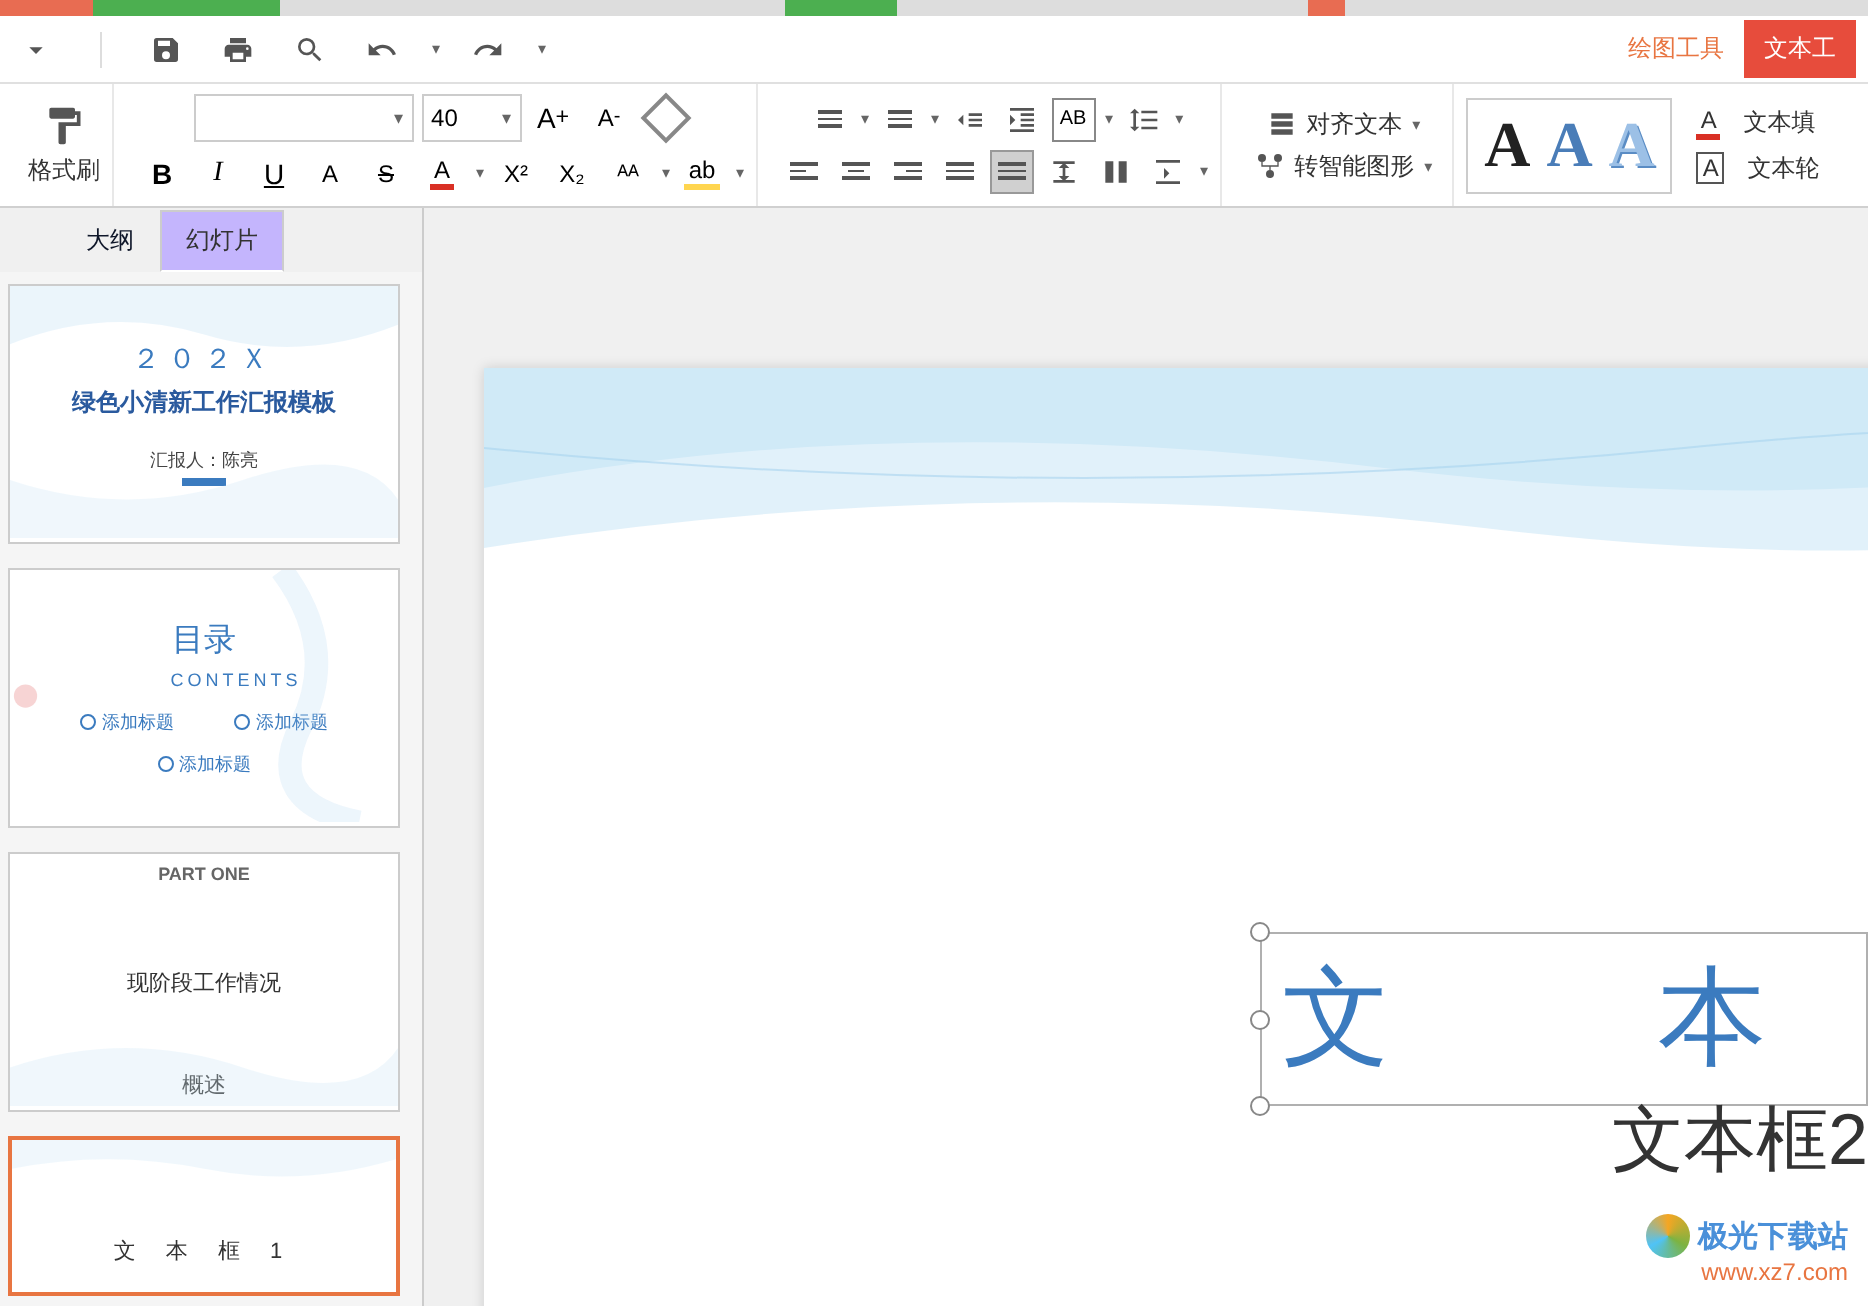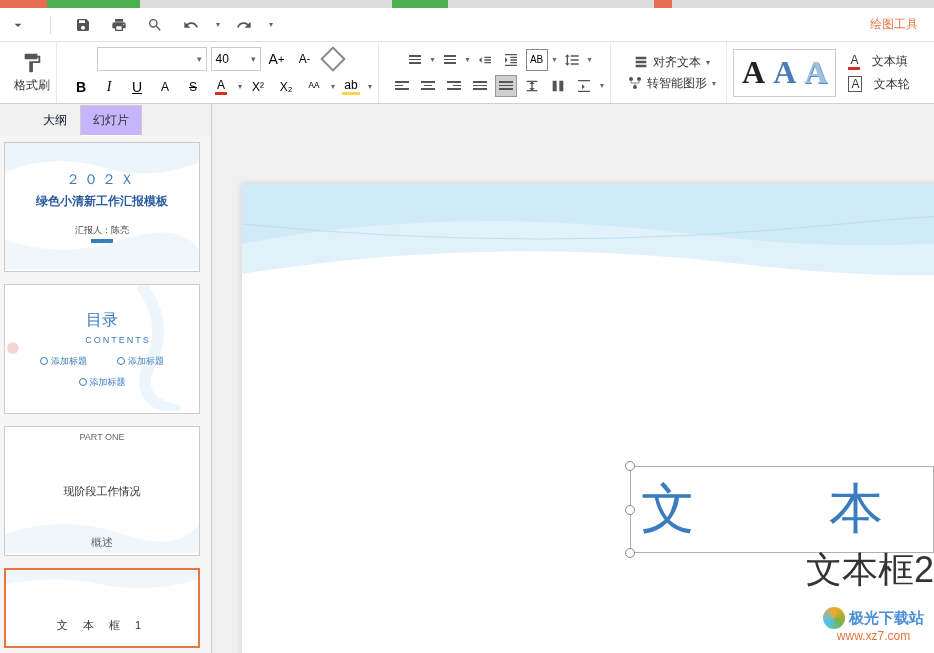--- a/index.html
+++ b/index.html
@@ -68,40 +68,40 @@
 .t1-title { color: #2a5a9e; font-weight: bold; font-size: 12px; }
 .t1-sub { font-size: 9px; color: #444; margin-top: 14px; }
 .t1-bar { width: 22px; height: 4px; background: #3b7bbf; margin-top: 2px; }
 
 .t2-title { color: #3b7bbf; font-size: 16px; margin-bottom: 4px; }
 .t2-sub { color: #3b7bbf; font-size: 9px; letter-spacing: 2px; margin-bottom: 10px; margin-left: 32px; }
 .t2-grid { display: flex; gap: 30px; font-size: 9px; color: #3b7bbf; }
 .t2-item { display: flex; align-items: center; gap: 3px; }
 .t2-dot { width: 8px; height: 8px; border-radius: 50%; border: 1px solid #3b7bbf; }
 
-.t3-part { font-size: 9px; color: #666; margin-bottom: 6px; }
+.t3-part { font-size: 9px; color: #666; margin-bottom: 6px; font-weight: bold; }
 .t3-title { font-size: 11px; color: #333; text-align: center; margin-top: 36px; }
 
 .t4-title { font-size: 11px; color: #333; letter-spacing: 6px; }
 
 .canvas-area { flex: 1; background: #f0f0f0; position: relative; overflow: hidden; }
 .slide { position: absolute; left: 30px; top: 80px; width: 900px; height: 560px; background: #fff; box-shadow: 0 0 6px rgba(0,0,0,0.15); }
 .slide-wave { position: absolute; top: 0; left: 0; right: 0; height: 140px; }
 
 .textbox-sel { position: absolute; right: 0; top: 362px; border: 1px solid #b0b0b0; padding: 6px 10px; }
 .sel-handle { position: absolute; width: 10px; height: 10px; border: 1px solid #888; background: #fff; border-radius: 50%; }
 .h1 { left: -6px; top: -6px; } .h3 { left: -6px; bottom: -6px; } .h4 { left: -6px; top: 50%; margin-top: -5px; }
 .textbox-sel .big { font-size: 54px; color: #3b7bbf; letter-spacing: 40px; font-family: Liberation Mono, monospace; }
 .textbox2 { position: absolute; right: 0; top: 442px; font-size: 36px; color: #333; }
 
 .watermark { position: absolute; right: 10px; bottom: 10px; text-align: right; }
 .wm-logo { display: flex; align-items: center; gap: 4px; justify-content: flex-end; }
 .wm-circle { width: 22px; height: 22px; border-radius: 50%; background: conic-gradient(#f5a623, #7cb342, #4fc3f7, #f5a623); }
 .wm-text { color: #4a90d9; font-weight: bold; font-size: 15px; }
-.wm-url { color: #e87541; font-size: 12px; text-align: center; }
+.wm-url { color: #e87541; font-size: 12px; }
 </style>
 </head>
 <body>
 
 <div class="top-strip"></div>
 
 <div class="menu-bar">
   <div class="menu-icons">
     <span class="tool-btn">
         <svg viewBox="0 0 24 24">
@@ -133,20 +133,21 @@
     <span class="tool-btn">
         <svg viewBox="0 0 24 24">
           <path d="M18.4 10.6C16.55 8.99 14.15 8 11.5 8c-4.65 0-8.58 3.03-9.96 7.22L3.9 16c1.05-3.19 4.05-5.5 7.6-5.5 1.95 0 3.73.72 5.12 1.88L13 16h9V7l-3.6 3.6z"></path>
         </svg>
       </span>
     <span class="dd">▾</span>
   </div>
   <div class="spacer"></div>
   <div class="right-tabs">
     <div class="right-tab-orange">绘图工具</div>
+    <div class="right-tab-red">文本工</div>
   </div>
 </div>
 
 <div class="ribbon">
   <div class="ribbon-group">
     <div class="fmt-brush">
       <svg viewBox="0 0 24 24" fill="#555">
           <path d="M18 4V3a1 1 0 00-1-1H5a1 1 0 00-1 1v4a1 1 0 001 1h12a1 1 0 001-1V6h1v4H9v11a1 1 0 001 1h2a1 1 0 001-1v-9h8V4h-3z"></path>
         </svg>
       <div>格式刷</div>

